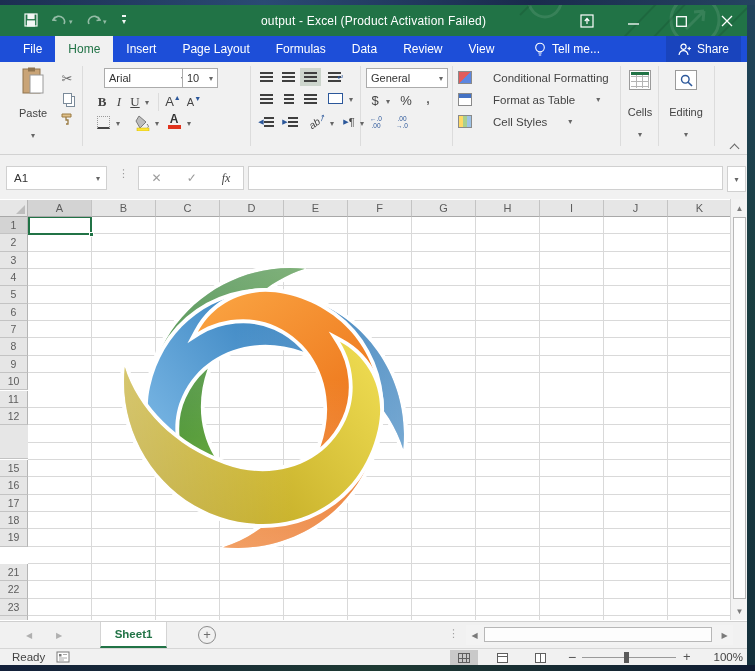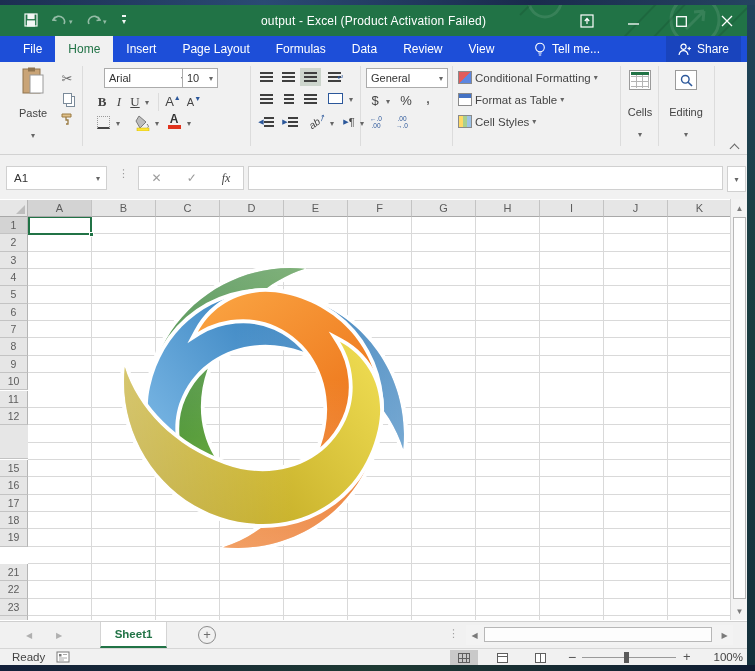--- a/index.html
+++ b/index.html
@@ -29,21 +29,21 @@
   .glabel{position:absolute;top:140px;font-size:11px;color:#6d6d6d;text-align:center}
   .launcher{position:absolute;top:140px;width:10px;height:10px;border-right:1px solid #8a8a8a;border-bottom:1px solid #8a8a8a}
   .launcher:before{content:"";position:absolute;right:2px;bottom:2px;width:4px;height:4px;border-right:1px solid #8a8a8a;border-bottom:1px solid #8a8a8a}
   .ddc{color:#666;font-size:8px}
   .btnbox{position:absolute;display:flex;align-items:center;justify-content:center}
   .combo{position:absolute;background:#fff;border:1px solid #ababab;font-size:11px;color:#333;display:flex;align-items:center;padding:0 4px;justify-content:space-between}
   .bars{display:inline-block;width:13px;height:10px;background:repeating-linear-gradient(to bottom,#3f3f3f 0 1.5px,rgba(0,0,0,0) 1.5px 4.2px)}
   .bars.small{width:10px}
   .sel-ic{background-color:#cdd5cd;outline:2px solid #cdd5cd}
   .bigbtn{position:absolute;display:flex;flex-direction:column;align-items:center;justify-content:flex-start;gap:12px}
-  .stylerow{position:absolute;left:458px;height:19px;display:flex;align-items:center;gap:3px;font-size:11.5px;color:#444;white-space:nowrap}
+  .stylerow{position:absolute;left:458px;height:19px;display:flex;align-items:center;gap:21px;font-size:11.5px;color:#444;white-space:nowrap}
   .mini2{font-size:6.5px;line-height:1.15;white-space:pre;color:#2b579a;text-align:center}
 
   
   #fbar{left:0;top:155px;width:747px;height:44px;background:#f1f1f1}
   .fwhite{position:absolute;background:#fff;border:1px solid #d0d0d0}
 
   
   #gridwrap{left:0;top:199px;width:747px;height:421px;background:#fff}
   #corner{position:absolute;left:0;top:1px;width:28px;height:17px;background:#e6e6e6;border-right:1px solid #b5b5b5;border-bottom:1px solid #a8a8a8}
   #corner:after{content:"";position:absolute;right:2px;bottom:2px;border-left:9px solid transparent;border-bottom:9px solid #bdbdbd}

